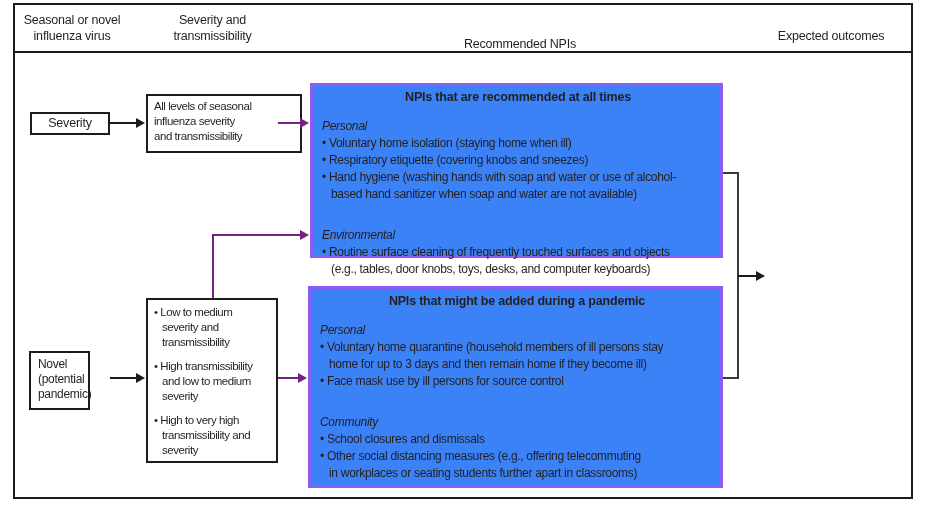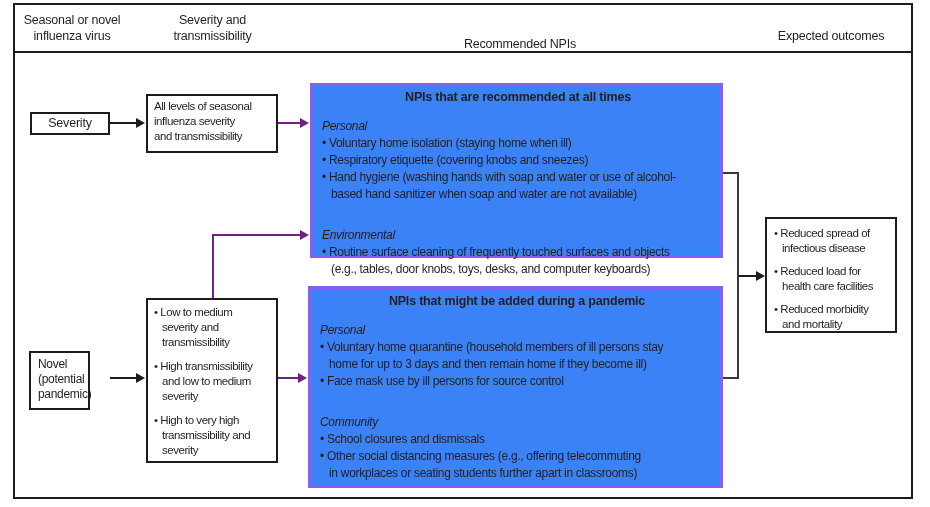--- a/index.html
+++ b/index.html
@@ -49,21 +49,21 @@
     background: #ffffff;
     font-size: 11.5px;
     letter-spacing: -0.45px;
     line-height: 15px;
   }
   .box-seasonal {
     left: 30px; top: 112px; width: 80px; height: 23px;
     text-align: center; font-size: 12.5px; line-height: 19px; letter-spacing: -0.2px;
   }
   .box-alllevels {
-    left: 146px; top: 94px; width: 132px; height: 59px;
+    left: 146px; top: 94px; width: 156px; height: 59px;
     padding: 3px 3px 3px 6px; white-space: pre-line;
   }
   .box-novel {
     left: 29px; top: 351px; width: 61px; height: 59px;
     padding: 4px 4px 4px 7px; white-space: pre-line; font-size: 12px; letter-spacing: -0.3px;
   }
   .box-sevbullets {
     left: 146px; top: 298px; width: 132px; height: 165px;
     padding: 5px 2px 4px 6px;
   }
@@ -176,28 +176,20 @@
         <div class="ln ln-cont">home for up to 3 days and then remain home if they become ill)</div>
         <div class="ln ln-bullet">• Face mask use by ill persons for source control</div>
         <div class="ln ln-gap"></div>
         <div class="ln ln-section">Community</div>
         <div class="ln ln-bullet">• School closures and dismissals</div>
         <div class="ln ln-bullet">• Other social distancing measures (e.g., offering telecommuting</div>
         <div class="ln ln-cont">in workplaces or seating students further apart in classrooms)</div>
       </div>
   </div>
 
-  <div class="bbox box-outcomes">
-      <div class="stack-item">• Reduced spread of
-infectious disease</div>
-      <div class="stack-item">• Reduced load for
-health care facilities</div>
-      <div class="stack-item">• Reduced morbidity
-and mortality</div>
-    </div>
 
   <div class="hline black" style="left:110px; top:122px; width:27px;"></div>
   <div class="arrowhead black-h" style="left:136px; top:118px;"></div>
 
   <div class="hline purple" style="left:278px; top:122px; width:23px;"></div>
   <div class="arrowhead purple-h" style="left:300px; top:118px;"></div>
 
   <div class="hline black" style="left:110px; top:377px; width:27px;"></div>
   <div class="arrowhead black-h" style="left:136px; top:373px;"></div>
 

